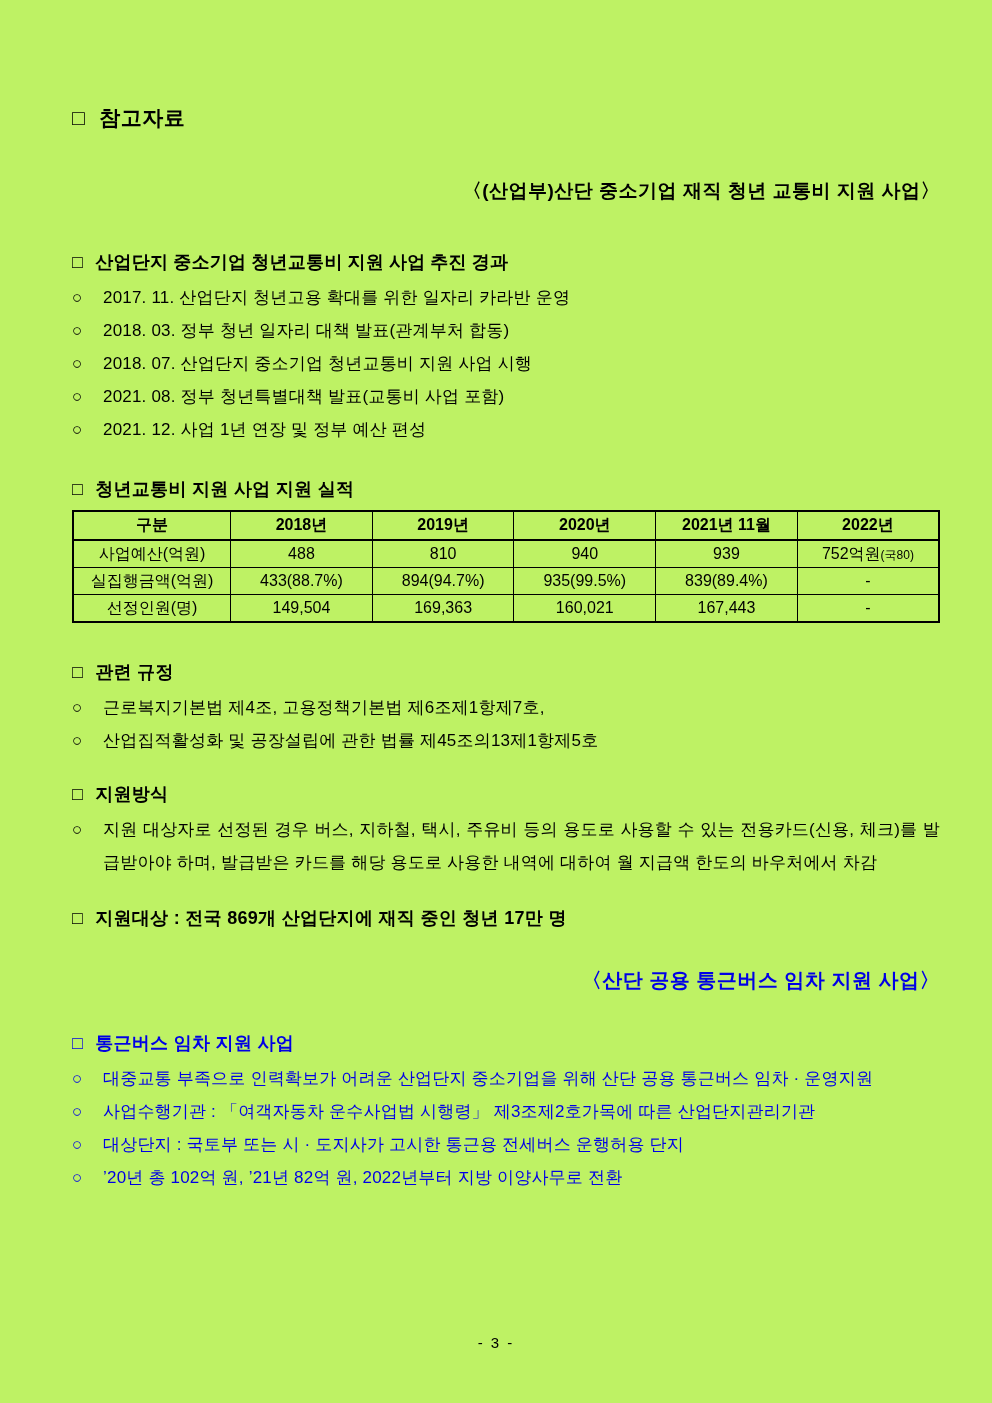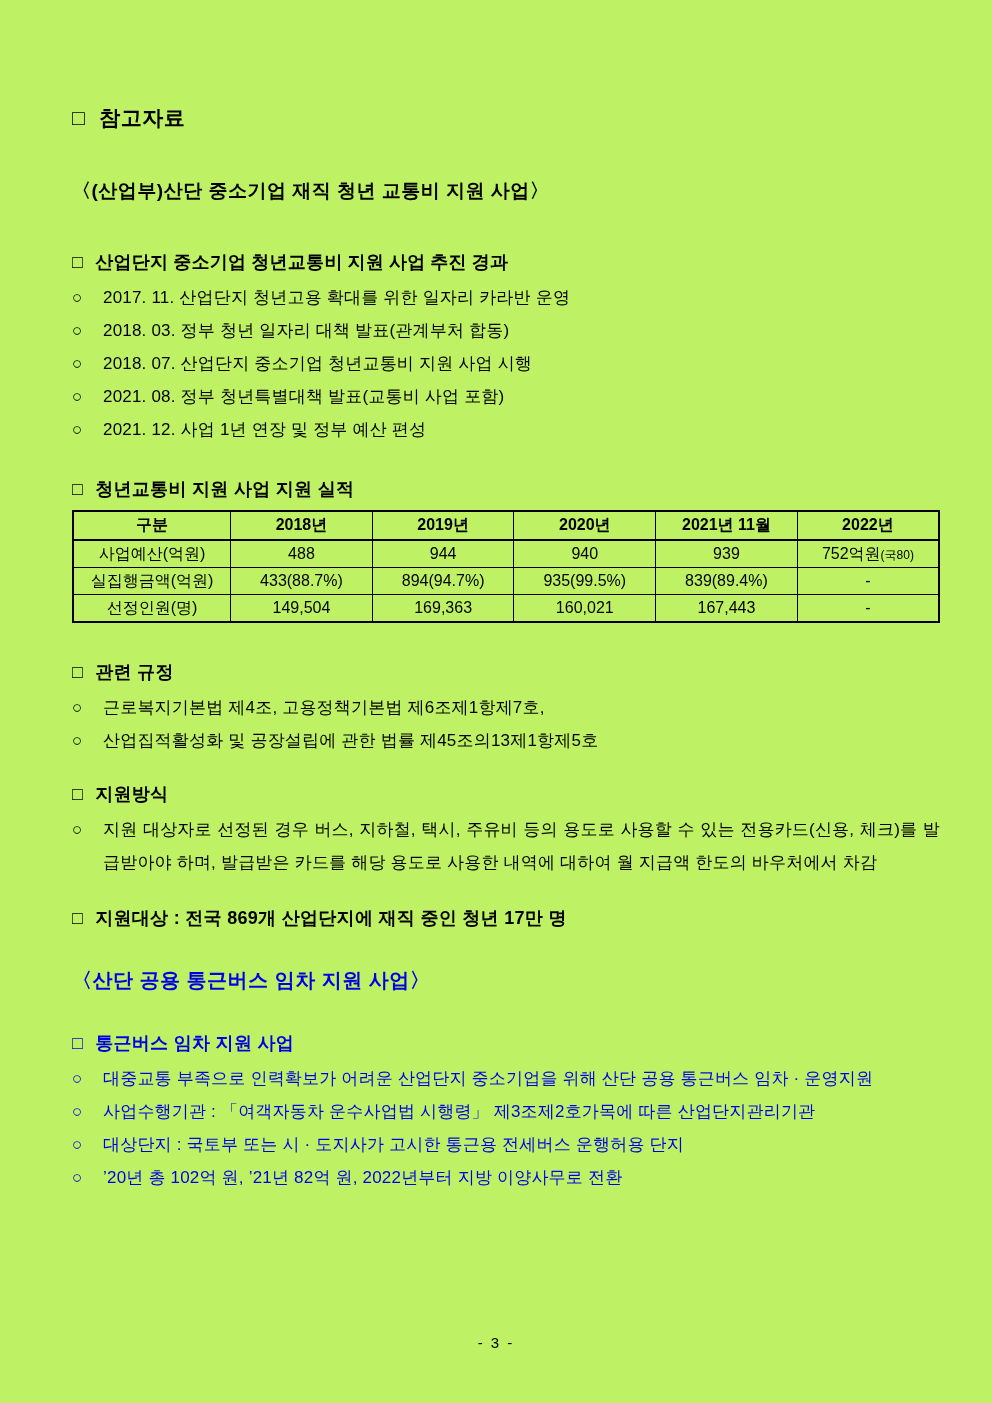--- a/index.html
+++ b/index.html
@@ -13,21 +13,21 @@
     font-family: "Liberation Sans", sans-serif;
     color: #000;
     overflow: hidden;
   }
   .h1 {
     font-size: 21px; font-weight: bold; line-height: 28px;
     letter-spacing: 0.5px;
   }
   .h1 .sq { margin-right: 14px; font-weight: normal; }
   .center-title {
-    text-align: left; font-weight: bold; font-size: 19px;
+    text-align: right; font-weight: bold; font-size: 19px;
     margin-top: 46px; letter-spacing: 0.5px;
   }
   .center-title.blue { color: var(--accent); font-size: 20px; }
   .sec-heading {
     font-size: 18px; font-weight: bold; line-height: 24px;
     letter-spacing: 0.3px;
   }
   .sec-heading .sq { margin-right: 12px; font-weight: normal; }
   .sec-heading.blue { color: var(--accent); margin-top: 37px; }
   .list { margin-top: 7px; }
@@ -110,21 +110,21 @@
         <th>2019년</th>
         <th>2020년</th>
         <th>2021년 11월</th>
         <th>2022년</th>
       </tr>
     </thead>
     <tbody>
       <tr>
         <td>사업예산(억원)</td>
         <td>488</td>
-        <td>944</td>
+        <td>810</td>
         <td>940</td>
         <td>939</td>
         <td><span>752억원</span><span class="note">(국80)</span></td>
       </tr>
       <tr>
         <td>실집행금액(억원)</td>
         <td>433(88.7%)</td>
         <td>894(94.7%)</td>
         <td>935(99.5%)</td>
         <td>839(89.4%)</td>

